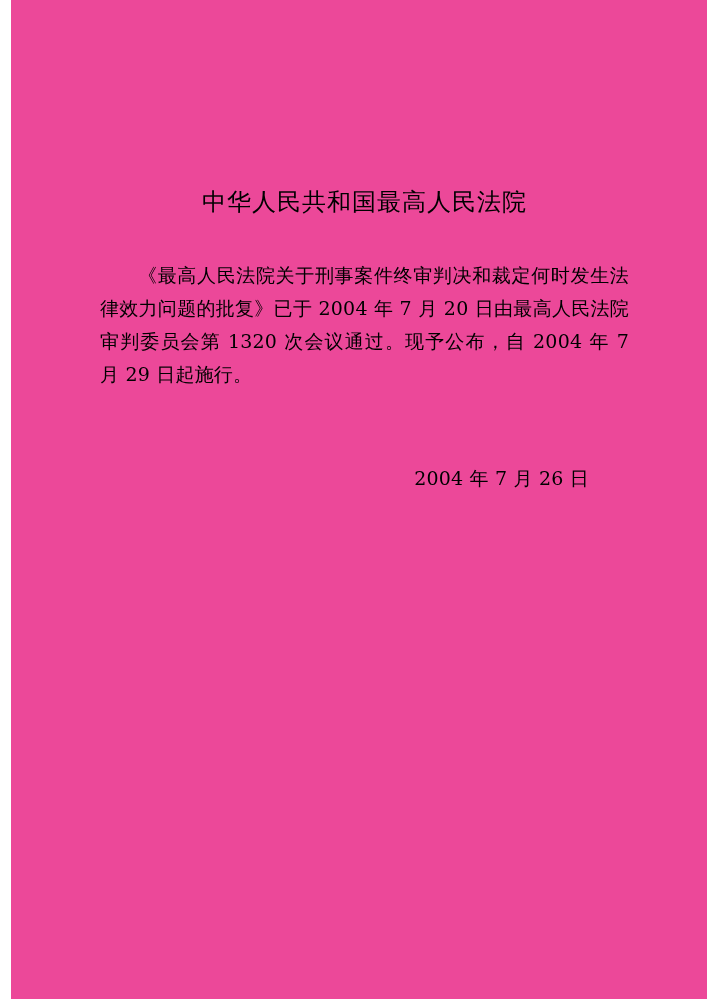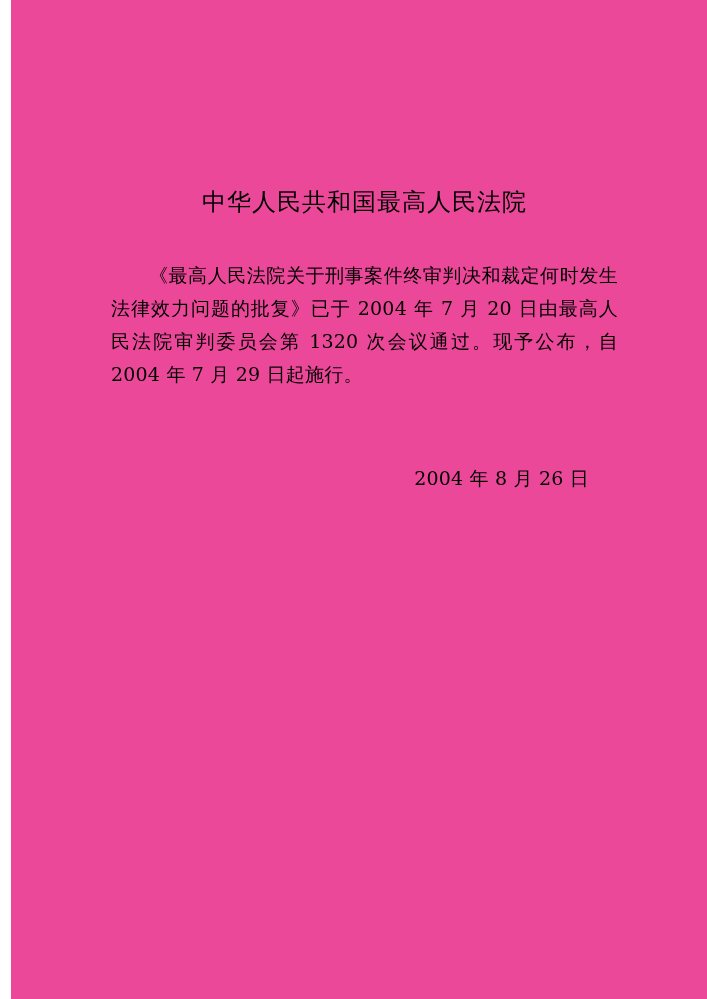--- a/index.html
+++ b/index.html
@@ -43,21 +43,21 @@
     font-size: 24px;
     line-height: 38px;
     letter-spacing: 1px;
     margin: 0;
   }
   .title-line2 .gap {
     display: inline-block;
     width: 24px;
   }
   .paragraph {
-    margin: 15px;
+    margin: 4px;
     margin-top: 40px;
     font-size: 19px;
     line-height: 33px;
     text-align: justify;
     text-justify: inter-ideograph;
     text-indent: 38px;
     letter-spacing: 0.2px;
   }
   .date-line {
     margin: 0;
@@ -73,16 +73,16 @@
 <body>
 
 <div class="page">
   <div class="doc-body">
 
     <h1 class="title-line1">中华人民共和国最高人民法院</h1>
 
 
     <p class="paragraph">《最高人民法院关于刑事案件终审判决和裁定何时发生法律效力问题的批复》已于 2004 年 7 月 20 日由最高人民法院审判委员会第 1320 次会议通过。现予公布，自 2004 年 7 月 29 日起施行。</p>
 
-    <p class="date-line">2004 年 8 月 26 日</p>
+    <p class="date-line">2004 年 7 月 26 日</p>
 
   </div>
 </div>
 
 </body></html>

